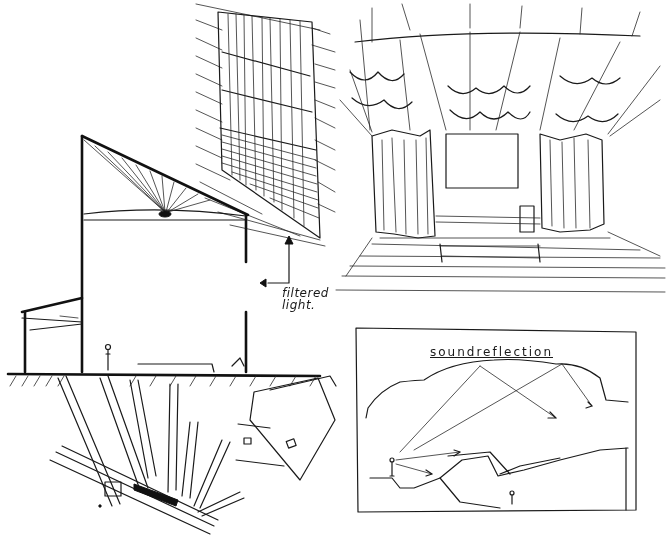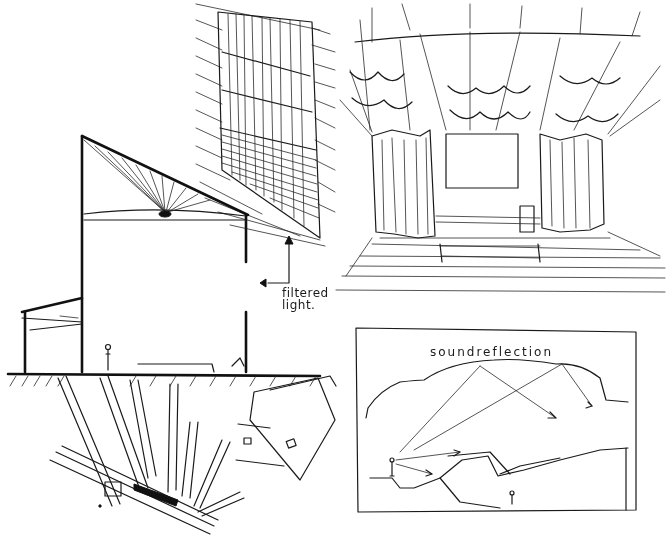--- a/index.html
+++ b/index.html
@@ -3,22 +3,22 @@
 <meta charset="utf-8">
 <style>
   html, body { margin:0; padding:0; background:#ffffff; }
   body { width:670px; height:546px; position:relative; overflow:hidden; }
   #sketch { position:absolute; left:0; top:0; width:670px; height:546px; }
   .ln { fill:none; stroke:#1a1a1a; stroke-width:1.2; stroke-linecap:round; stroke-linejoin:round; }
   .thin { fill:none; stroke:#2a2a2a; stroke-width:0.8; stroke-linecap:round; }
   .thick { fill:none; stroke:#111; stroke-width:2.6; stroke-linecap:round; stroke-linejoin:round; }
   .fillk { fill:#111; stroke:#111; stroke-width:1; }
   .label { position:absolute; font-family:"DejaVu Sans", sans-serif; color:#1a1a1a; font-size:12px; letter-spacing:0.5px; line-height:12px; }
-  #label-filtered { left:282px; top:287px; width:60px; }
-  #label-sound { left:430px; top:346px; letter-spacing:2px; font-size:12px; }
+  #label-filtered { left:282px; top:287px; width:60px;font-style:italic; }
+  #label-sound { left:430px; top:346px; letter-spacing:2px; font-size:12px;text-decoration:underline; }
 </style>
 </head>
 <body>
 
 <svg id="sketch" viewBox="0 0 670 546" xmlns="http://www.w3.org/2000/svg">
 
   <g>
 
     <g class="thin">
       <line x1="196" y1="4" x2="320" y2="30"></line>

